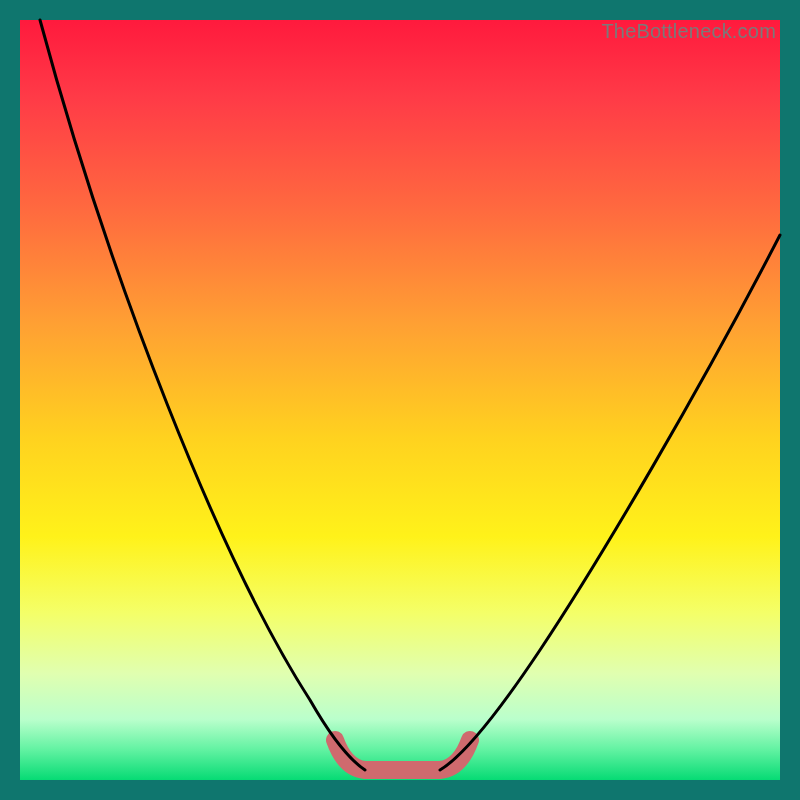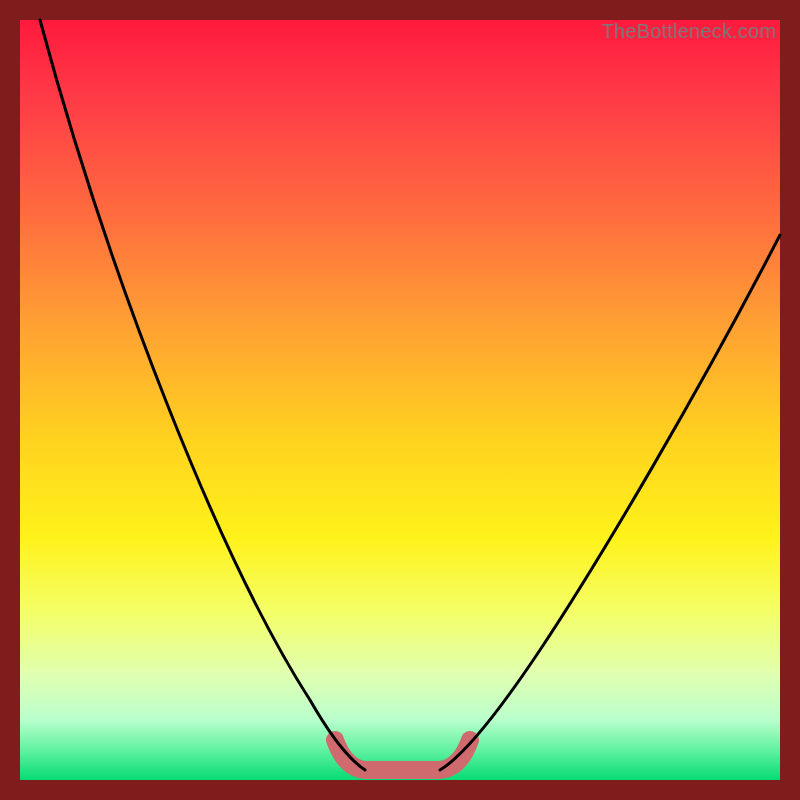--- a/index.html
+++ b/index.html
@@ -7,21 +7,21 @@
     padding: 0;
     width: 800px;
     height: 800px;
     background: #000;
     overflow: hidden;
   }
   .frame {
     position: relative;
     width: 800px;
     height: 800px;
-    background: #7f1d1d;
+    background: #0f766e;
   }
   .plot-area {
     position: absolute;
     left: 20px;
     top: 20px;
     width: 760px;
     height: 760px;
     background: linear-gradient(
       to bottom,
       #ff1a3d 0%,

